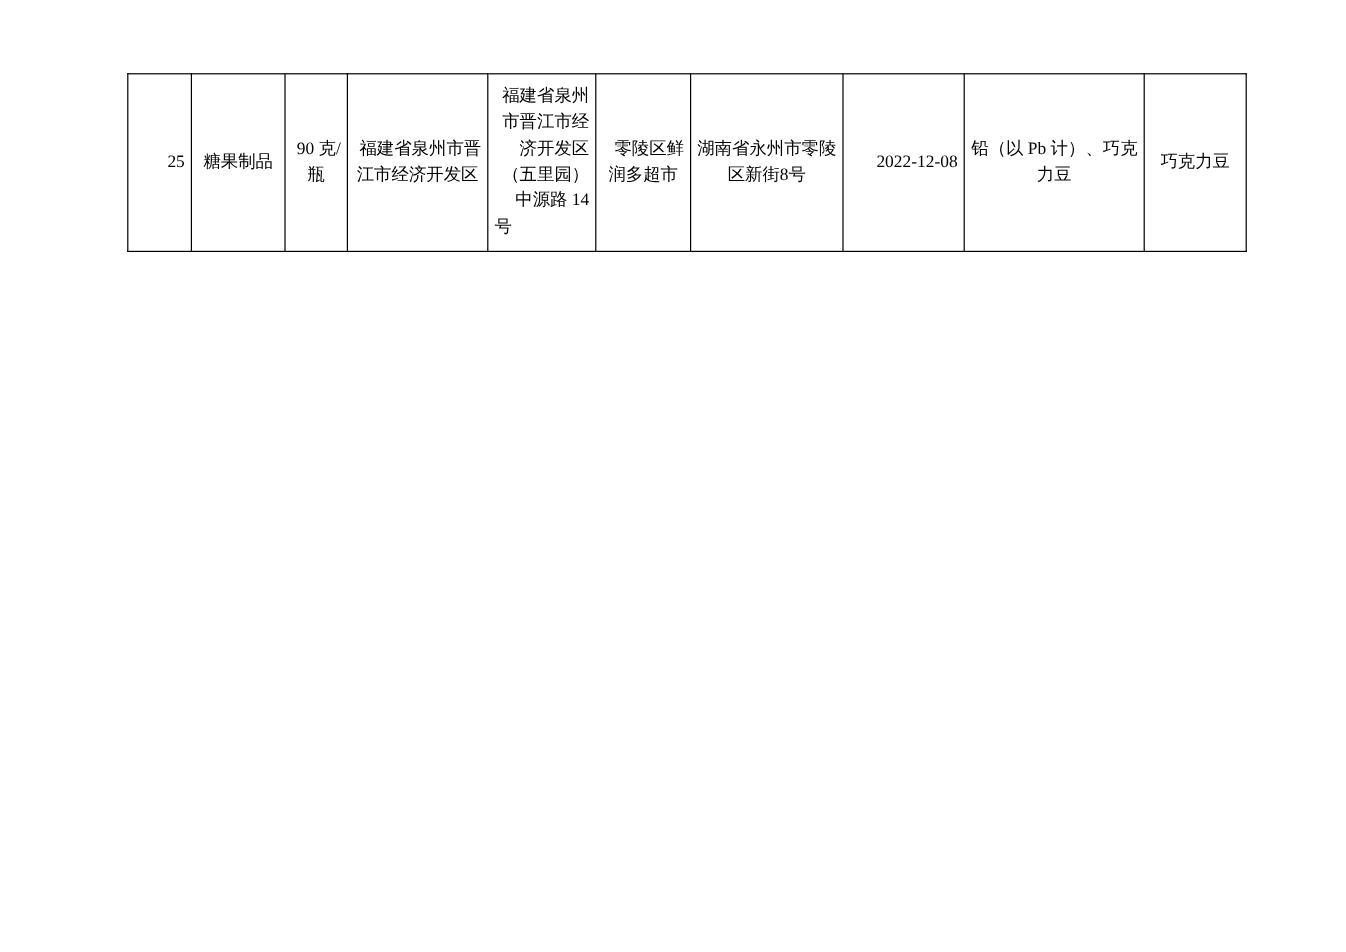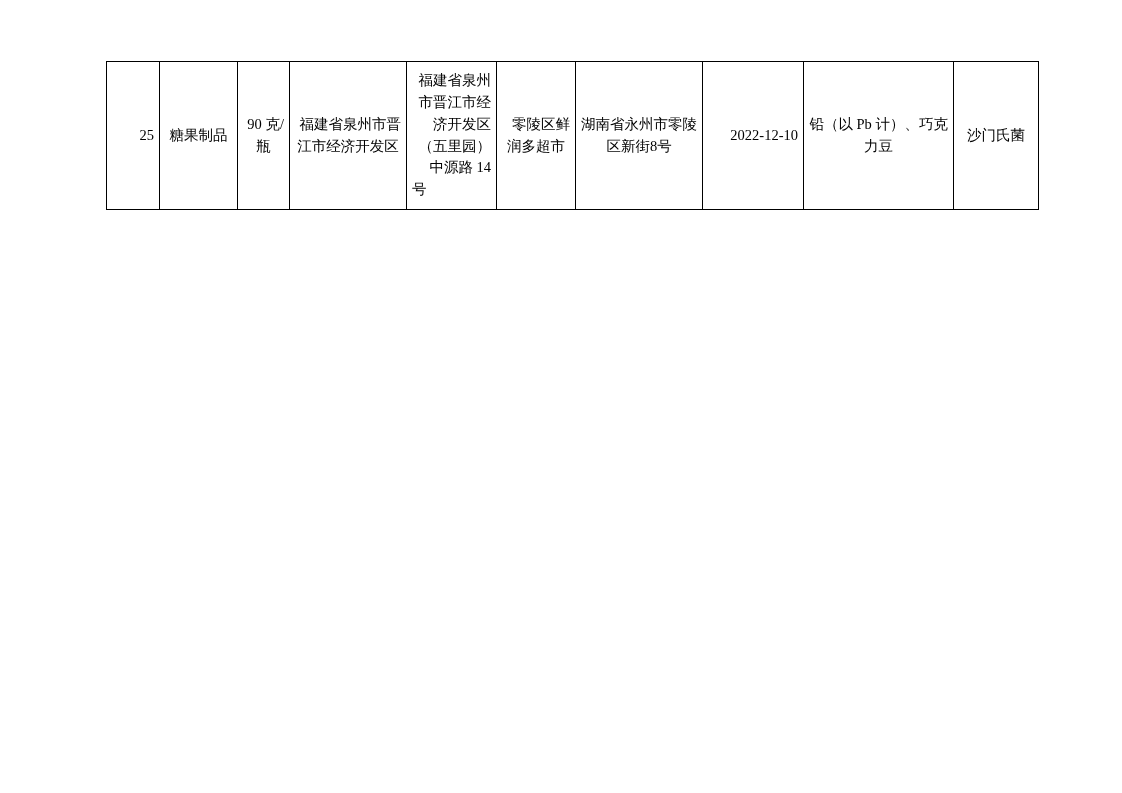--- a/index.html
+++ b/index.html
@@ -81,19 +81,19 @@
     </colgroup>
     <tbody>
       <tr class="row-main">
         <td class="cell-index">25</td>
         <td class="cell-justify">糖果制品</td>
         <td class="cell-justify">90 克/瓶</td>
         <td class="cell-justify">福建省泉州市晋江市经济开发区</td>
         <td class="cell-addr">福建省泉州市晋江市经济开发区（五里园）中源路 14 号</td>
         <td class="cell-justify">零陵区鲜润多超市</td>
         <td class="cell-justify">湖南省永州市零陵区新街8号</td>
-        <td class="cell-num">2022-12-10</td>
+        <td class="cell-num">2022-12-08</td>
         <td class="cell-justify">铅（以 Pb 计）、巧克力豆</td>
-        <td class="cell-justify">沙门氏菌</td>
+        <td class="cell-justify">巧克力豆</td>
       </tr>
     </tbody>
   </table>
 </div>
 
 </body></html>

